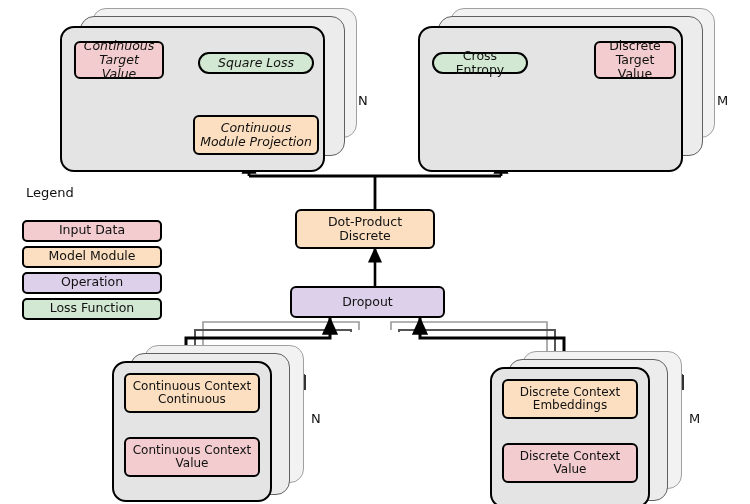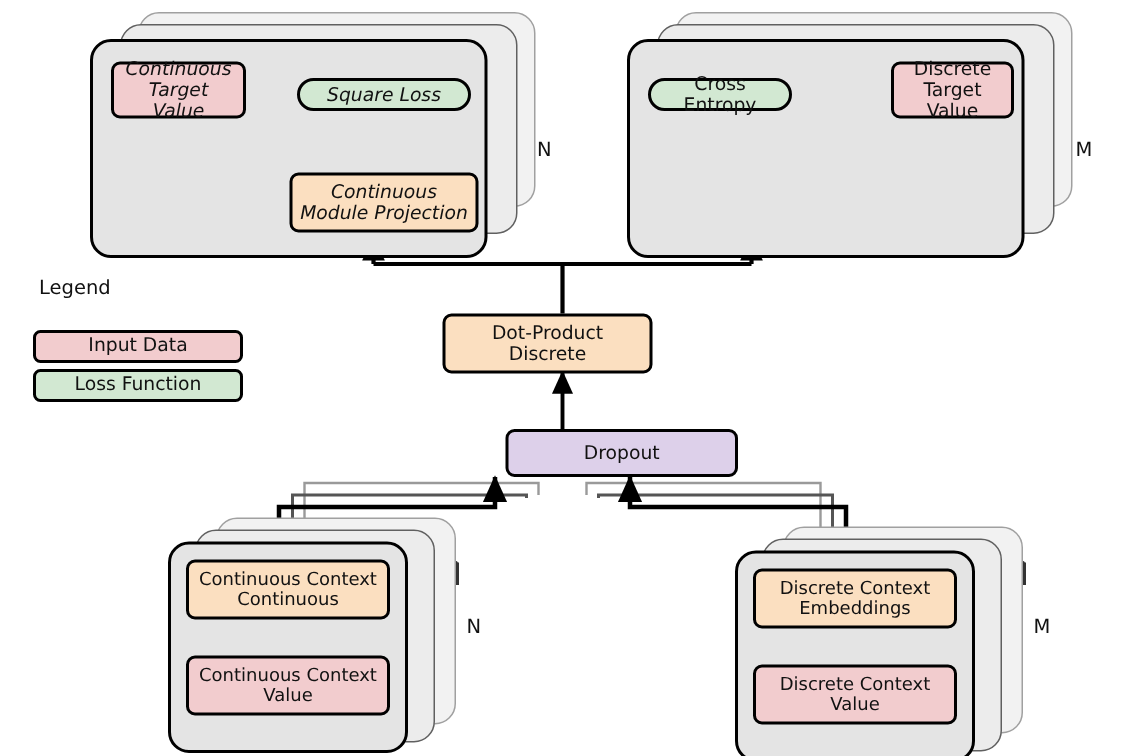--- a/index.html
+++ b/index.html
@@ -145,33 +145,39 @@
 
   </div>
   <div class="depth-label" style="left:717px;top:93px;">M</div>
 
   <div id="legend">
     <div class="legend-title">Legend</div>
 
     <div class="legend-box n-input">
       <span>Input Data</span>
     </div>
+    <div class="legend-box n-module">
+      <span>Model Module</span>
+    </div>
+    <div class="legend-box n-op">
+      <span>Operation</span>
+    </div>
     <div class="legend-box n-loss">
       <span>Loss Function</span>
     </div>
   </div>
 
   <div class="node n-module" style="left:295px;top:209px;width:140px;height:40px;">
     <span>
       <span>Dot-Product</span><br>
       <span>Discrete</span>
     </span>
   </div>
 
-  <div class="node n-op" style="left:290px;top:286px;width:155px;height:32px;margin-left:47px;">
+  <div class="node n-op" style="left:290px;top:286px;width:155px;height:32px;">
     <span>Dropout</span>
   </div>
 
   <div class="stack" style="left:112px;top:345px;width:210px;height:155px;">
     <div class="card ghost2" style="left:32px;top:0px;width:160px;height:138px;"></div>
     <div class="card ghost1" style="left:18px;top:8px;width:160px;height:142px;"></div>
     <div class="card front" style="left:0px;top:16px;width:160px;height:141px;"></div>
 
     <div class="node n-module" style="left:12px;top:28px;width:136px;height:40px;">
       <span style="font-size:12px;">

